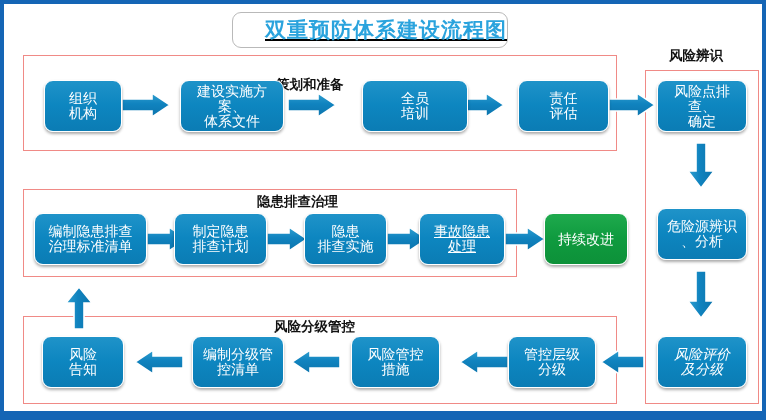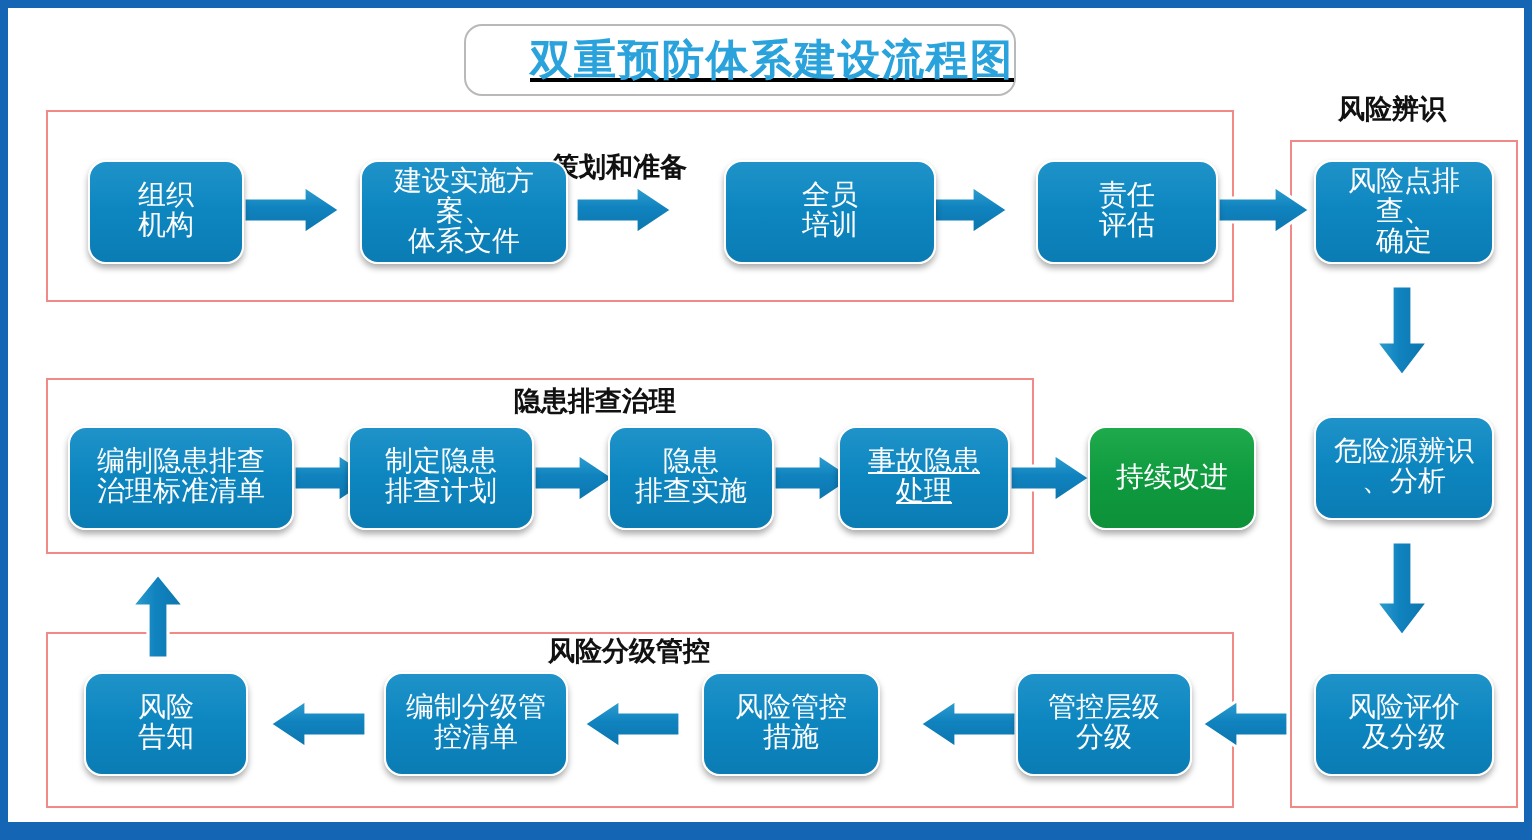--- a/index.html
+++ b/index.html
@@ -192,21 +192,21 @@
     </div>
   </div>
 
   <div class="abs node blue" style="left:653px;top:204px;width:90px;height:52px;">
     <div>
       <span>危险源辨识</span>
       <span>、分析</span>
     </div>
   </div>
 
-  <div class="abs node blue" style="left:653px;top:332px;width:90px;height:52px;">
+  <div class="abs node blue" style="left:653px;top:332px;width:90px;height:52px;font-style:italic;">
     <div>
       <span>风险评价</span>
       <span>及分级</span>
     </div>
   </div>
 
   <div class="abs node blue" style="left:30px;top:209px;width:113px;height:52px;">
     <div>
       <span>编制隐患排查</span>
       <span>治理标准清单</span>

